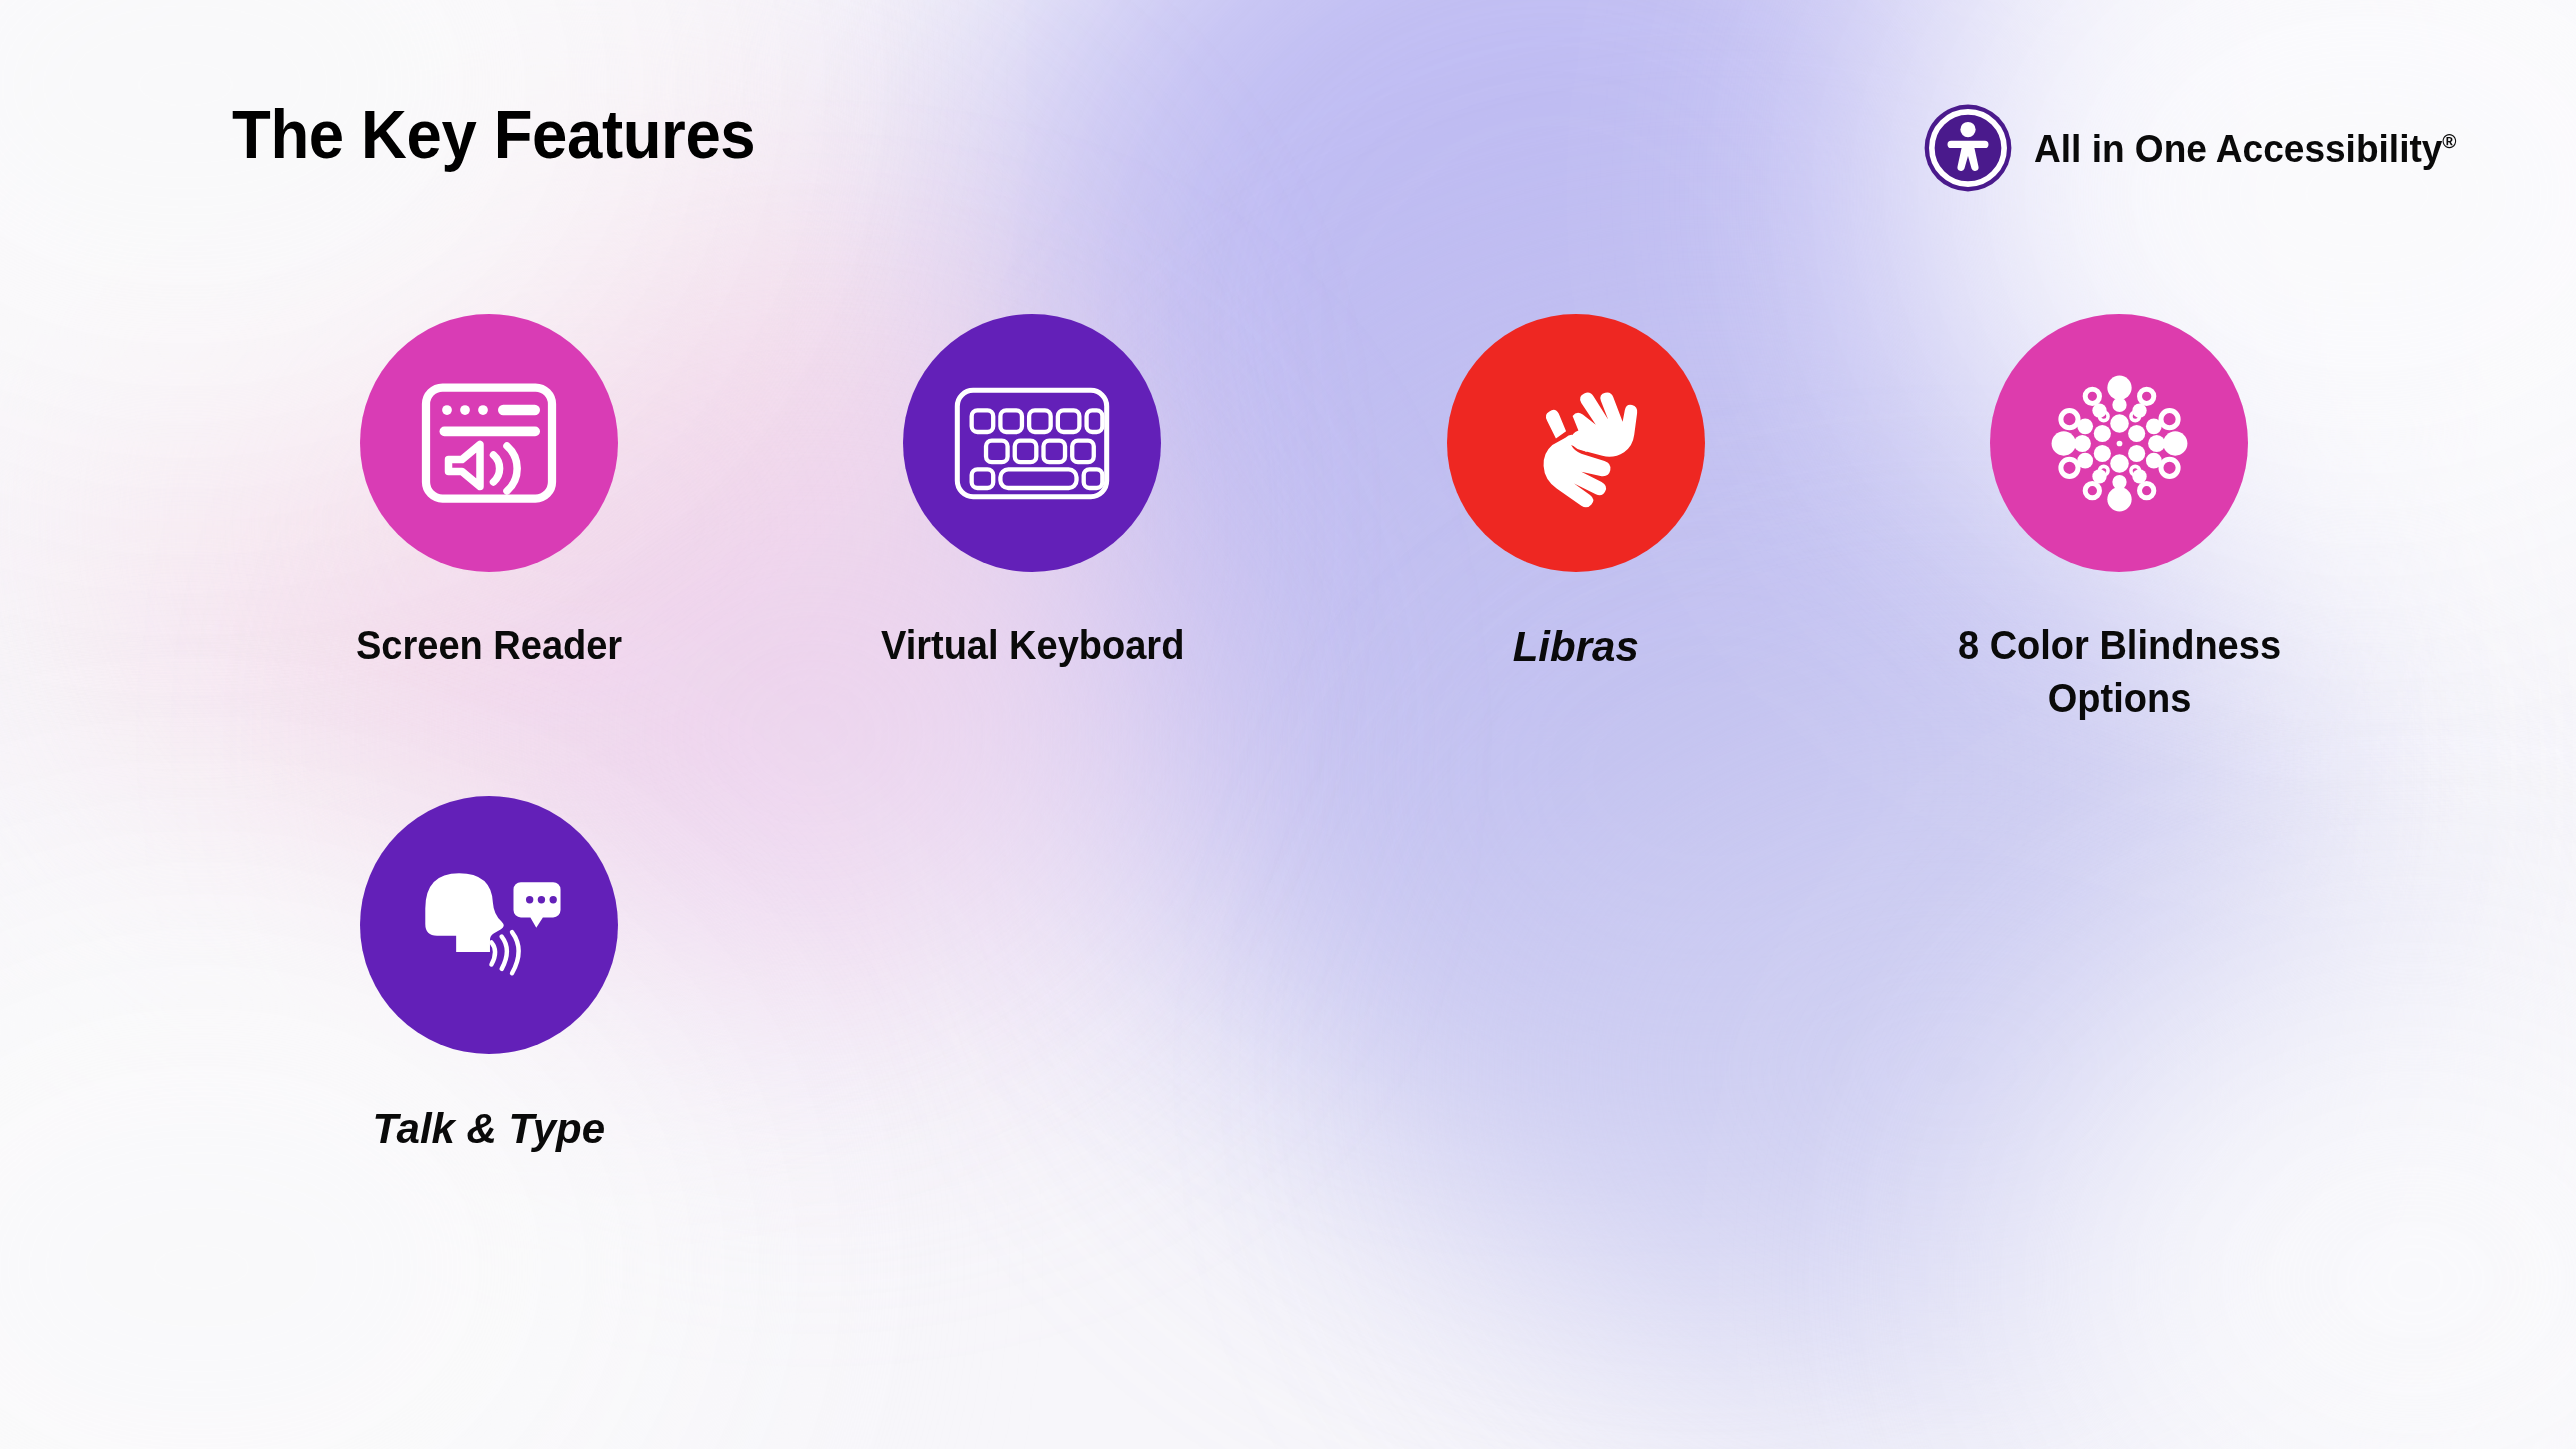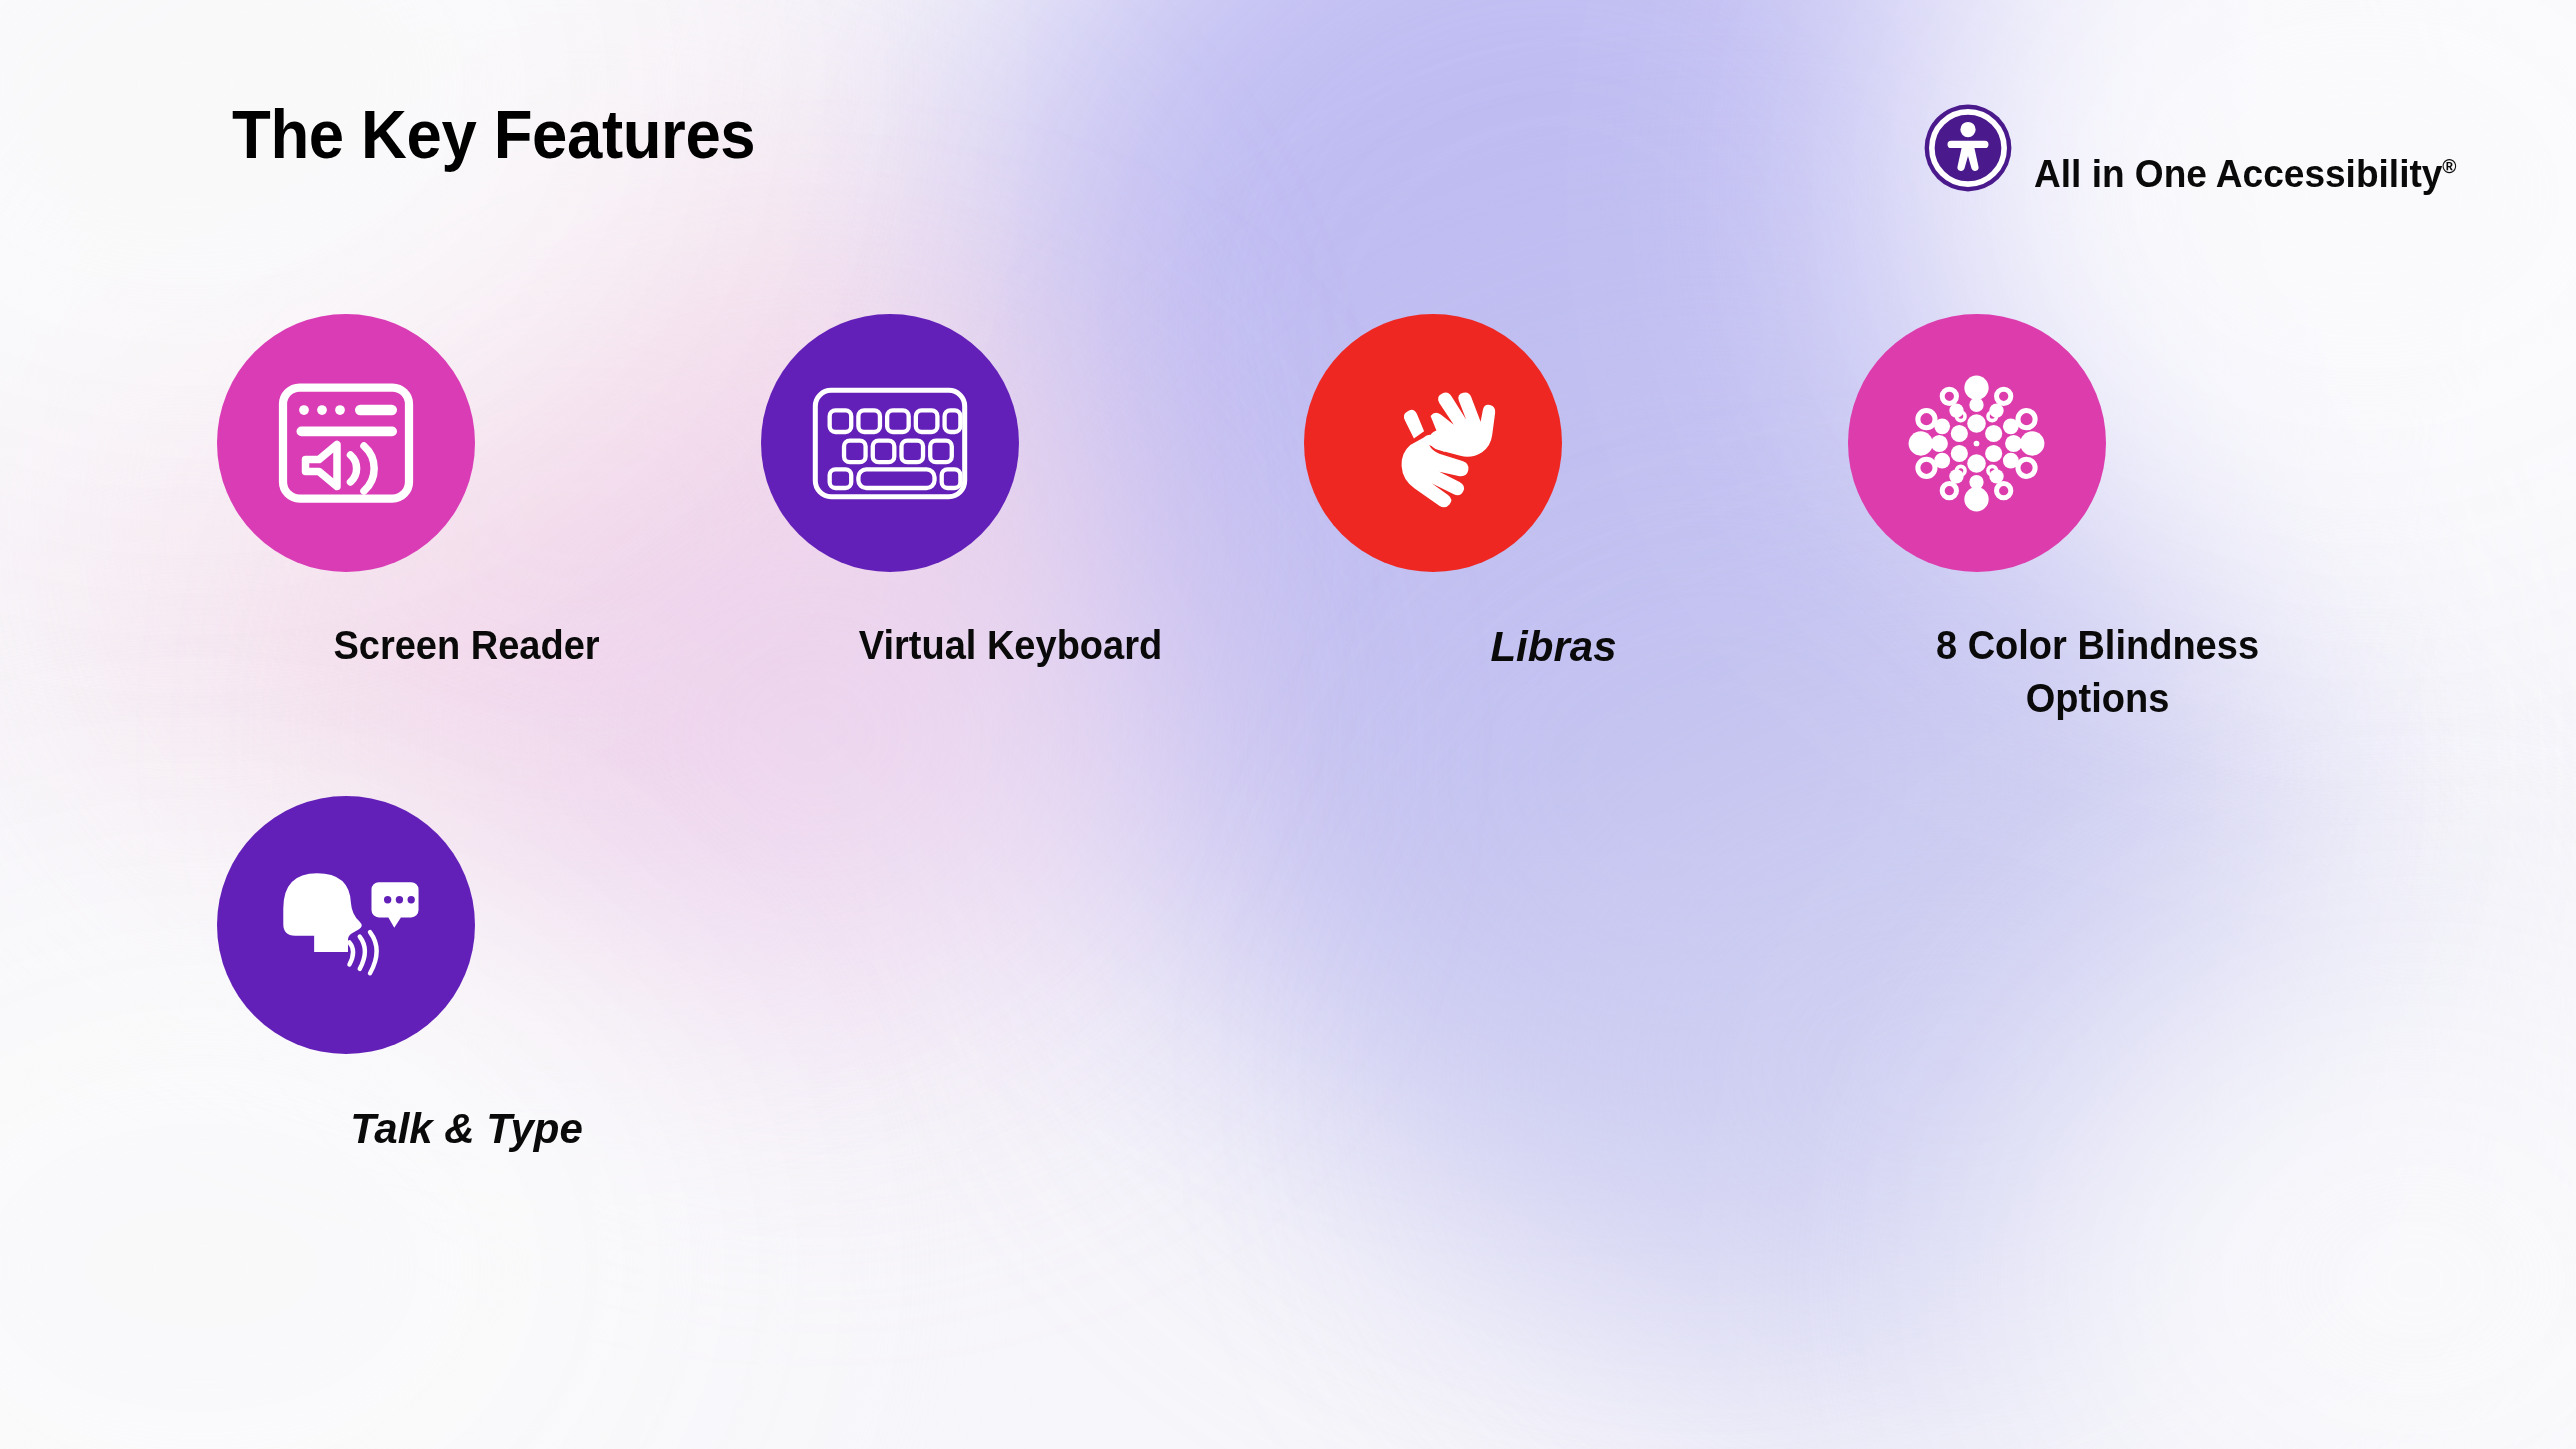--- a/index.html
+++ b/index.html
@@ -104,21 +104,21 @@
     transform: scaleX(0.92);
     transform-origin: left center;
     white-space: nowrap;
   }
 
   .brand {
     position: absolute;
     right: 97px;
     top: 103px;
     display: flex;
-    align-items: flex-end;
+    align-items: center;
     gap: 21px;
   }
   .brand-logo {
     width: 90px;
     height: 90px;
     flex: 0 0 auto;
   }
   .brand-text {
     font-size: 39px;
     font-weight: 700;
@@ -142,20 +142,21 @@
     top: 314px;
     width: 2174px;
     display: grid;
     grid-template-columns: repeat(4, 1fr);
     row-gap: 71px;
     column-gap: 0;
   }
   .cell {
     display: flex;
     flex-direction: column;
+    align-items: center;
   }
   .icon-circle {
     width: 258px;
     height: 258px;
     border-radius: 50%;
     display: flex;
     align-items: center;
     justify-content: center;
     flex: 0 0 auto;
   }

